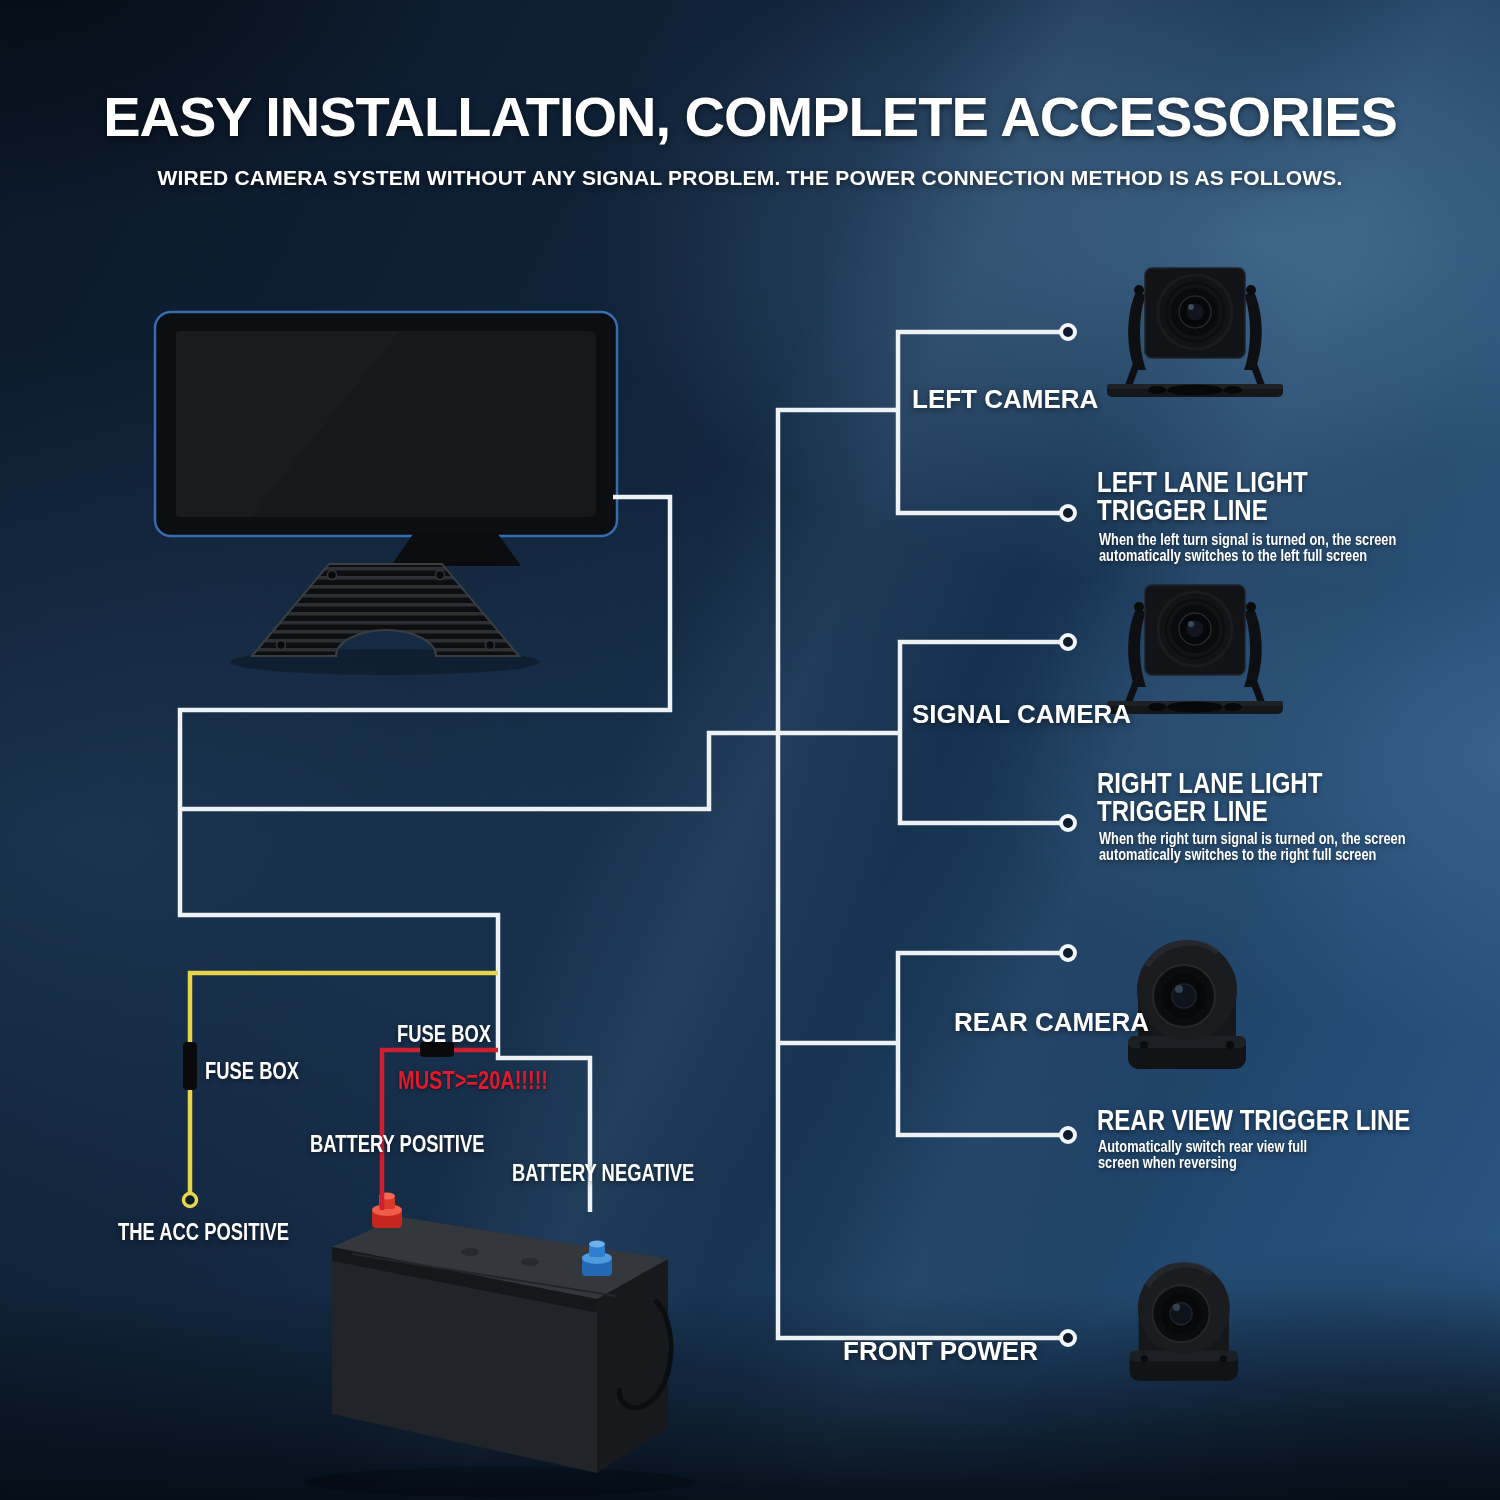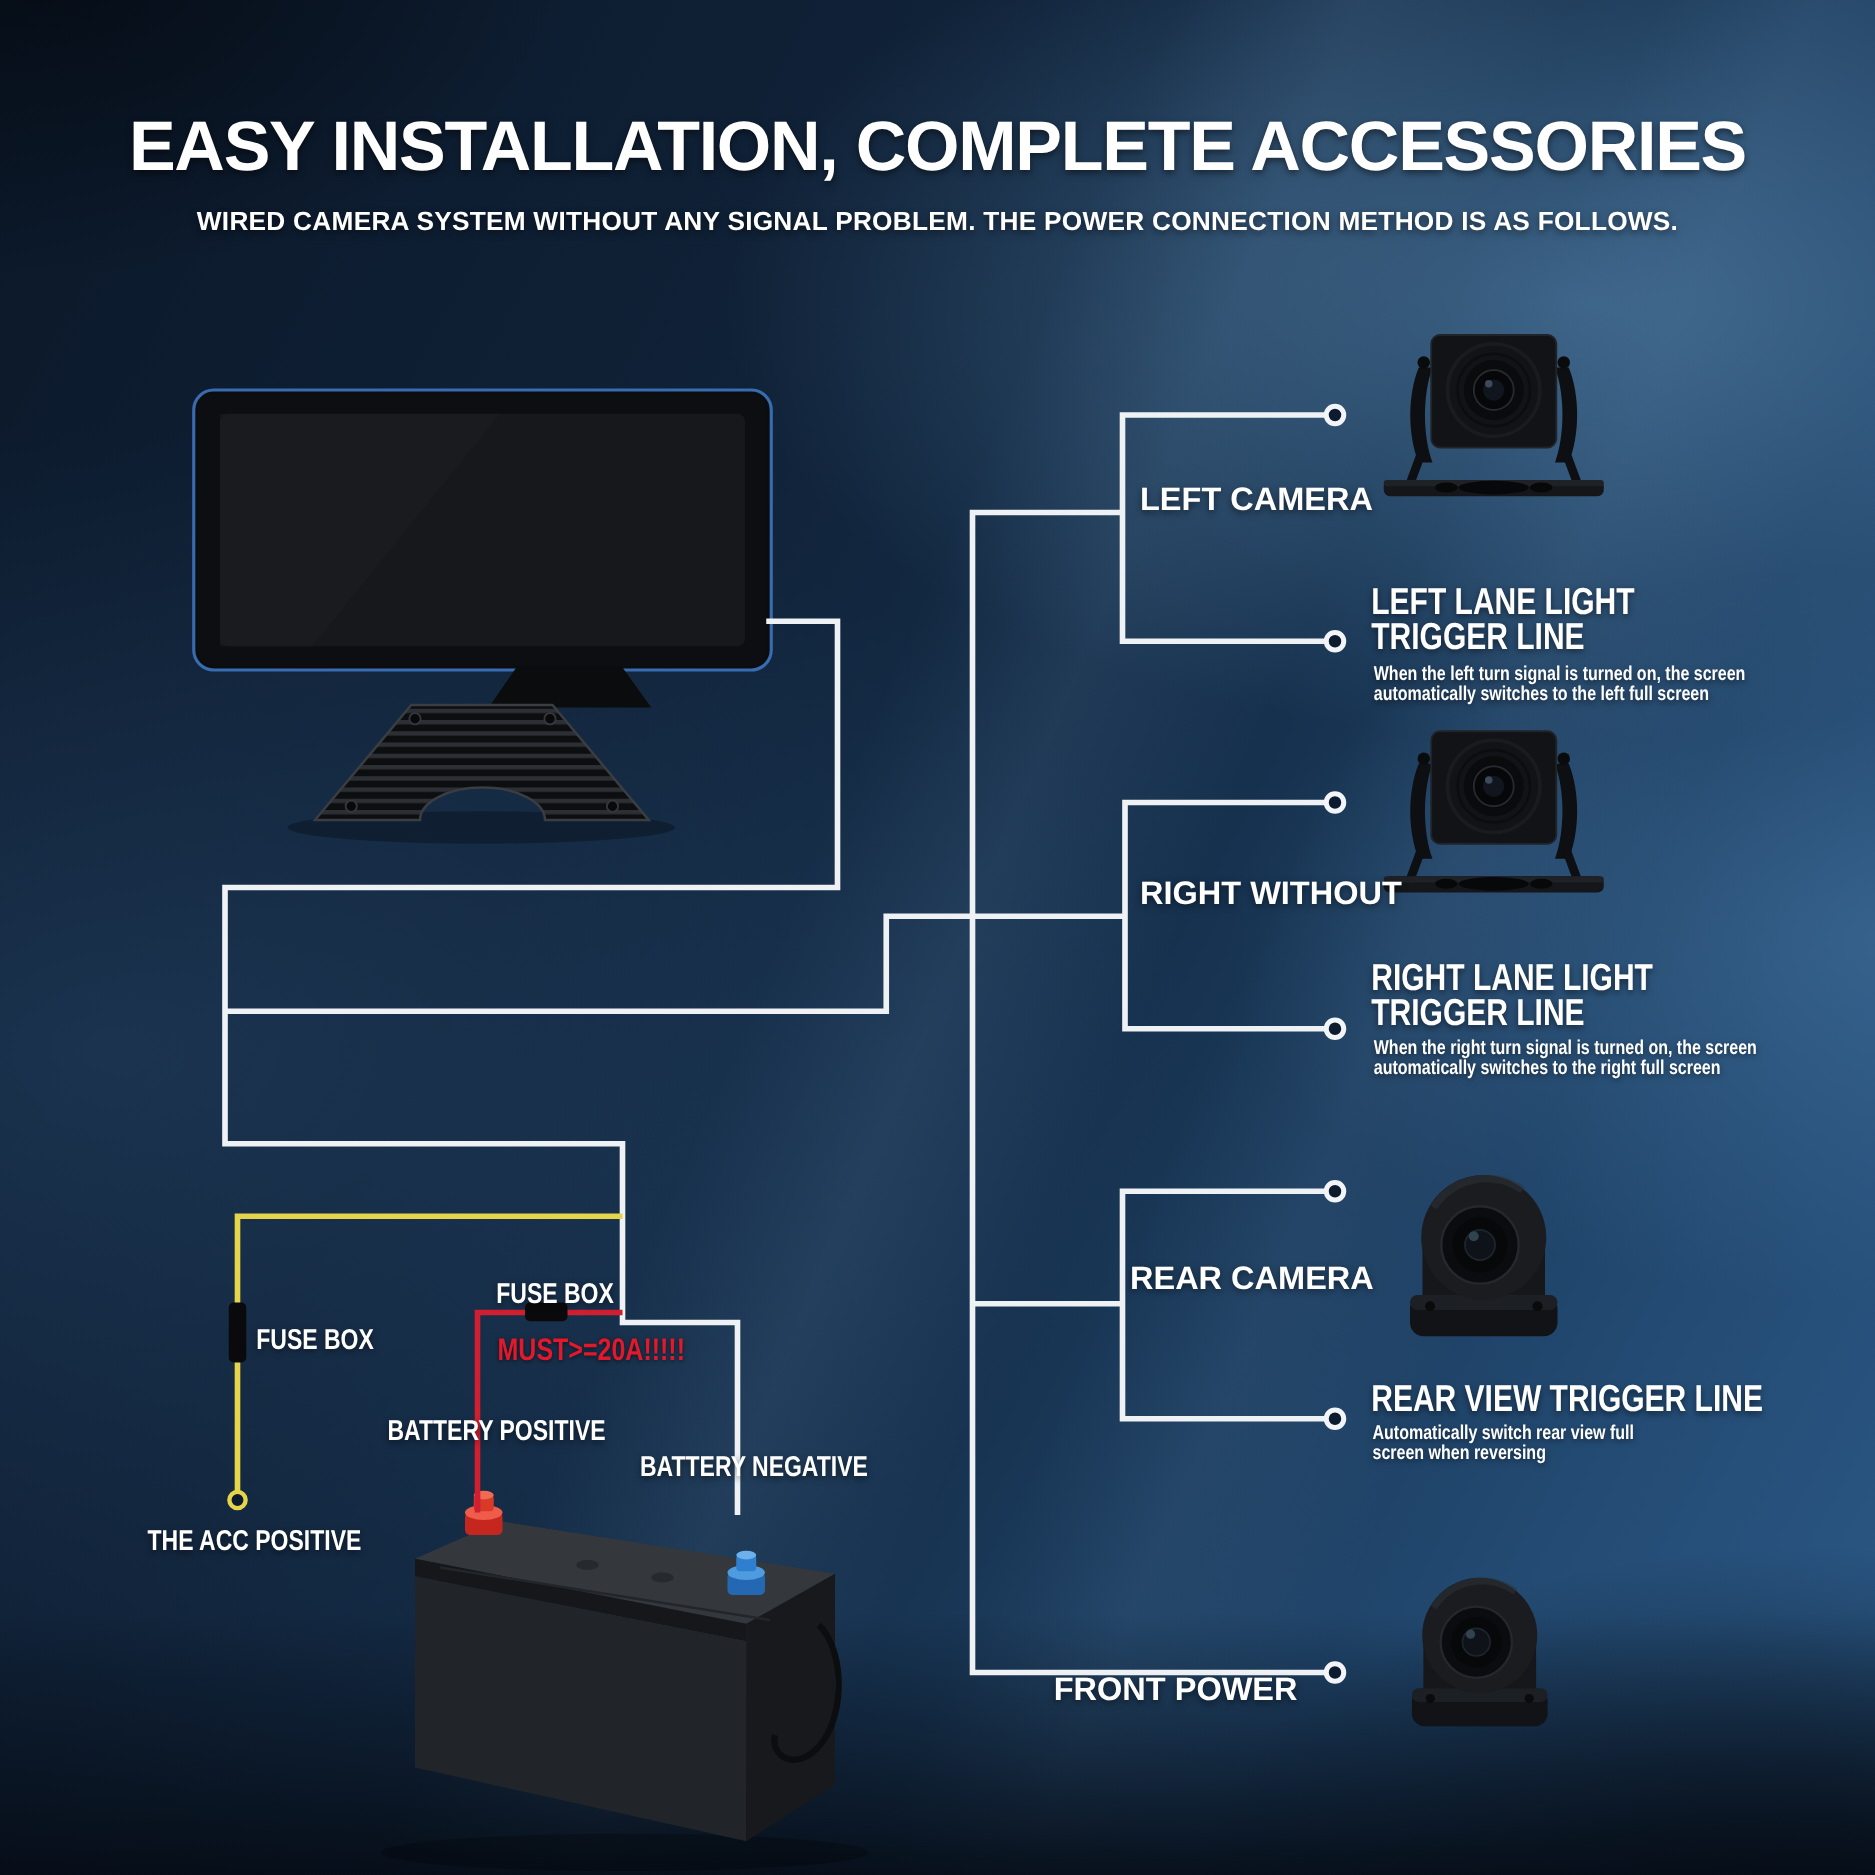--- a/index.html
+++ b/index.html
@@ -19,21 +19,21 @@
       linear-gradient(118deg, #0b1829 0%, #102238 34%, #16314e 58%, #234a72 82%, #2c5a88 100%);
   }
   .lbl{position:absolute;color:#fff;font-weight:bold;white-space:nowrap;
        text-shadow:0 2px 6px rgba(0,0,0,.5);}
   .cond{transform:scaleX(.8);transform-origin:0 50%;}
   .title{left:0;right:0;top:84px;text-align:center;font-size:56px;letter-spacing:-1px;}
   .subtitle{left:0;right:0;top:166px;text-align:center;font-size:21px;letter-spacing:.2px;}
   .cam-label{font-size:26px;margin-top:39px;}
   .cl-left{left:912px;top:345px;}
   .cl-right{left:912px;top:660px;}
-  .cl-rear{left:904px;top:968px;}
+  .cl-rear{left:954px;top:968px;}
   .cl-front{left:843px;top:1297px;}
   .trig-heading{font-size:30px;line-height:28px;}
   .th-left{left:1097px;top:468px;}
   .th-right{left:1097px;top:769px;}
   .th-rear{left:1097px;top:1106px;}
   .trig-desc{font-size:16px;line-height:15.5px;}
   .td-left{left:1099px;top:532px;}
   .td-right{left:1099px;top:831px;}
   .td-rear{left:1098px;top:1139px;}
   .pw{font-size:23px;}
@@ -163,21 +163,21 @@
       <circle cx="1068" cy="1135" r="7"></circle>
       <circle cx="1068" cy="1338" r="7"></circle>
     </g>
     <circle cx="190" cy="1200" r="6.5" fill="#0d1b2e" stroke="#e6d44b" stroke-width="3.5"></circle>
   </svg>
 
   <div class="lbl subtitle">WIRED CAMERA SYSTEM WITHOUT ANY SIGNAL PROBLEM. THE POWER CONNECTION METHOD IS AS FOLLOWS.</div>
   <div class="lbl title">EASY INSTALLATION, COMPLETE ACCESSORIES</div>
 
   <div class="lbl cam-label cl-left">LEFT CAMERA</div>
-  <div class="lbl cam-label cl-right">RIGHT WITHOUT</div>
+  <div class="lbl cam-label cl-right">SIGNAL CAMERA</div>
   <div class="lbl cam-label cl-rear">REAR CAMERA</div>
   <div class="lbl cam-label cl-front">FRONT POWER</div>
 
   <div class="lbl trig-heading th-left cond">
     <div>LEFT LANE LIGHT</div>
     <div>TRIGGER LINE</div>
   </div>
   <div class="lbl trig-desc td-left cond">
     <div>When the left turn signal is turned on, the screen</div>
     <div>automatically switches to the left full screen</div>

